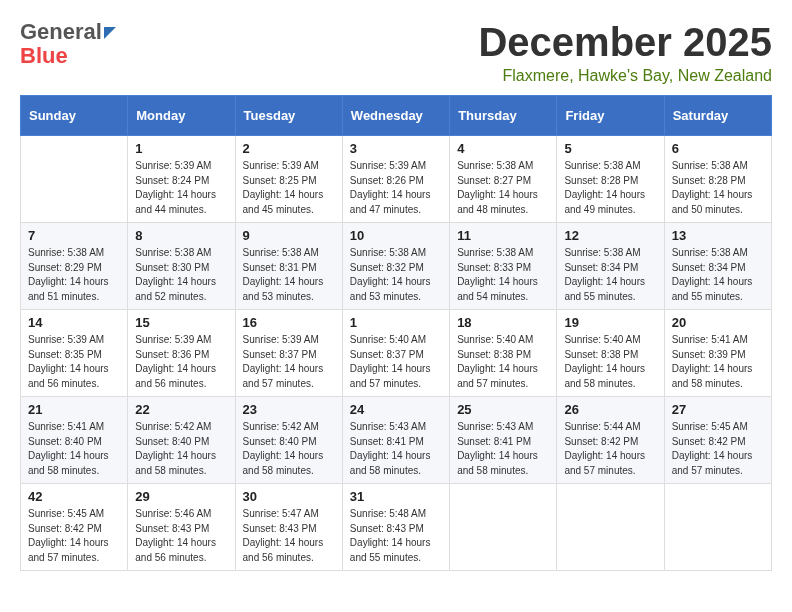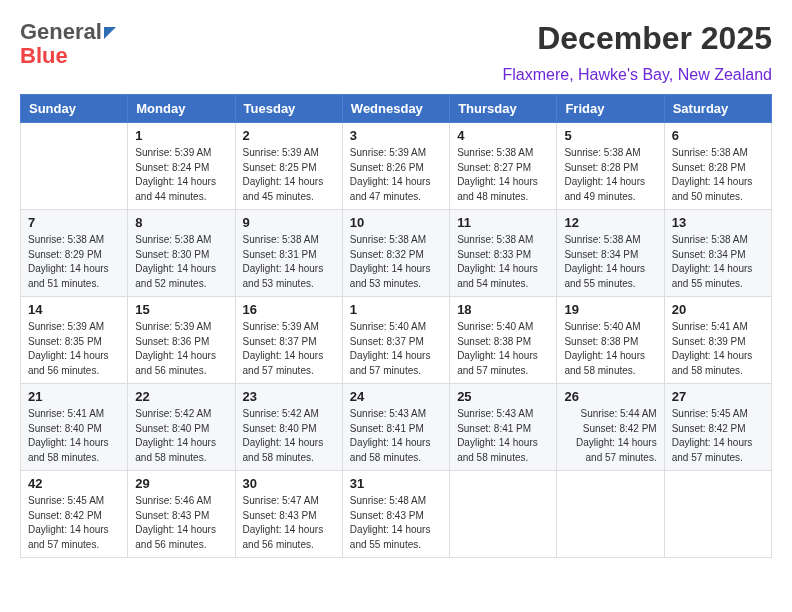--- a/index.html
+++ b/index.html
@@ -25,39 +25,39 @@
       font-size: 22px;
       font-weight: bold;
       line-height: 1.1;
     }
     .logo-general { color: #555; }
     .logo-blue { color: #ef4444; }
     .title-block {
       text-align: right;
     }
     .month-title {
-      font-size: 32px;
+      font-size: 40px;
       font-weight: bold;
       color: #333;
     }
     .location-title {
       font-size: 16px;
-      color: #6d28d9;
-      margin-top: 9px;
+      color: #4d7c0f;
+      margin-top: 2px;
     }
     .calendar {
       width: 100%;
       border-collapse: collapse;
       border: 1px solid #ccc;
     }
     .calendar th {
       background: #3a6fc4;
       color: #fff;
       text-align: left;
-      padding: 6px 8px;
+      padding: 12px 8px;
       font-size: 13px;
       border: 1px solid #4a7fd4;
     }
     .calendar td {
       vertical-align: top;
       padding: 5px 7px;
       border: 1px solid #ddd;
       width: calc(100% / 7);
       min-height: 80px;
       background: #fff;
@@ -291,21 +291,21 @@
         </td>
         <td>
           <span class="day-number">25</span>
           <div class="day-info" style="white-space: pre-line;">Sunrise: 5:43 AM
 Sunset: 8:41 PM
 Daylight: 14 hours
 and 58 minutes.</div>
         </td>
         <td>
           <span class="day-number">26</span>
-          <div class="day-info" style="white-space: pre-line; text-align: right;">Sunrise: 5:44 AM
+          <div class="day-info" style="white-space: pre-line;">Sunrise: 5:44 AM
 Sunset: 8:42 PM
 Daylight: 14 hours
 and 57 minutes.</div>
         </td>
         <td>
           <span class="day-number">27</span>
           <div class="day-info" style="white-space: pre-line;">Sunrise: 5:45 AM
 Sunset: 8:42 PM
 Daylight: 14 hours
 and 57 minutes.</div>

